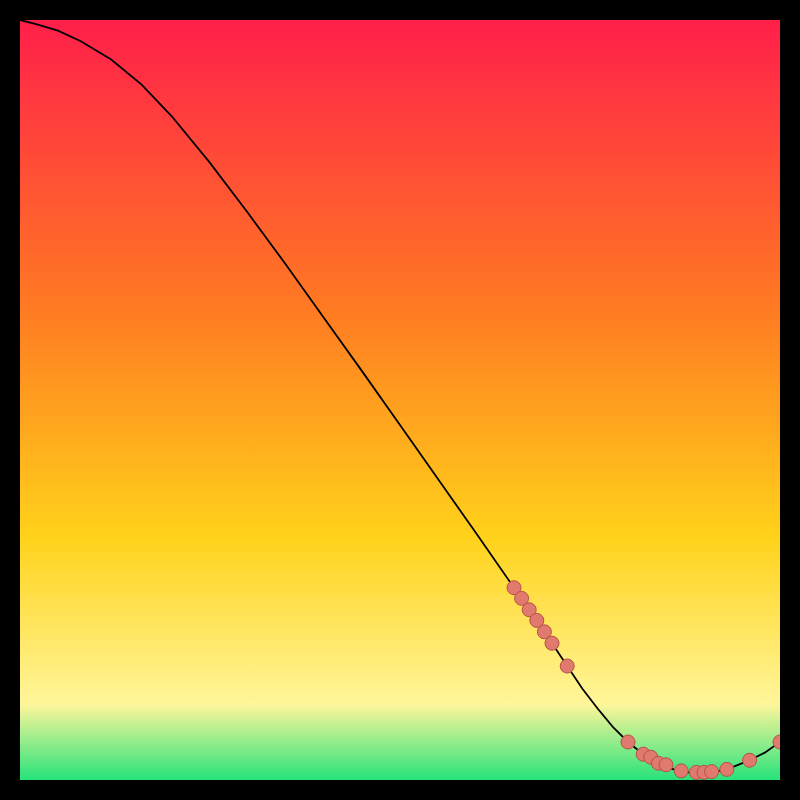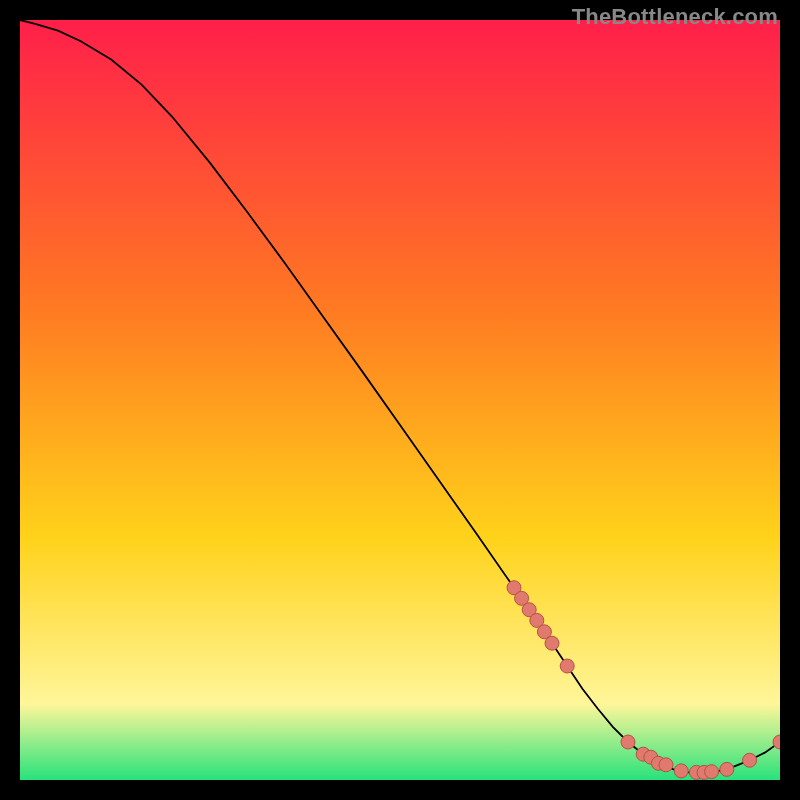--- a/index.html
+++ b/index.html
@@ -43,21 +43,20 @@
   svg.overlay {
     position: absolute;
     inset: 0;
     z-index: 2;
   }
 </style>
 </head>
 <body>
 
 <div class="chart-container">
-  <div class="attribution">TheBottleneck.com</div>
 
   <div class="plot-area">
     <svg class="gradient-bg" viewBox="0 0 760 760" preserveAspectRatio="none">
       <defs>
         <linearGradient id="bg-grad" x1="0" y1="0" x2="0" y2="1">
           <stop id="g0" offset="0%" stop-color="#ff1f4a"></stop>
           <stop id="g1" offset="38%" stop-color="#ff7a22"></stop>
           <stop id="g2" offset="68%" stop-color="#ffd21a"></stop>
           <stop id="g3" offset="90%" stop-color="#fff69a"></stop>
           <stop id="g4" offset="100%" stop-color="#27e27b"></stop>

